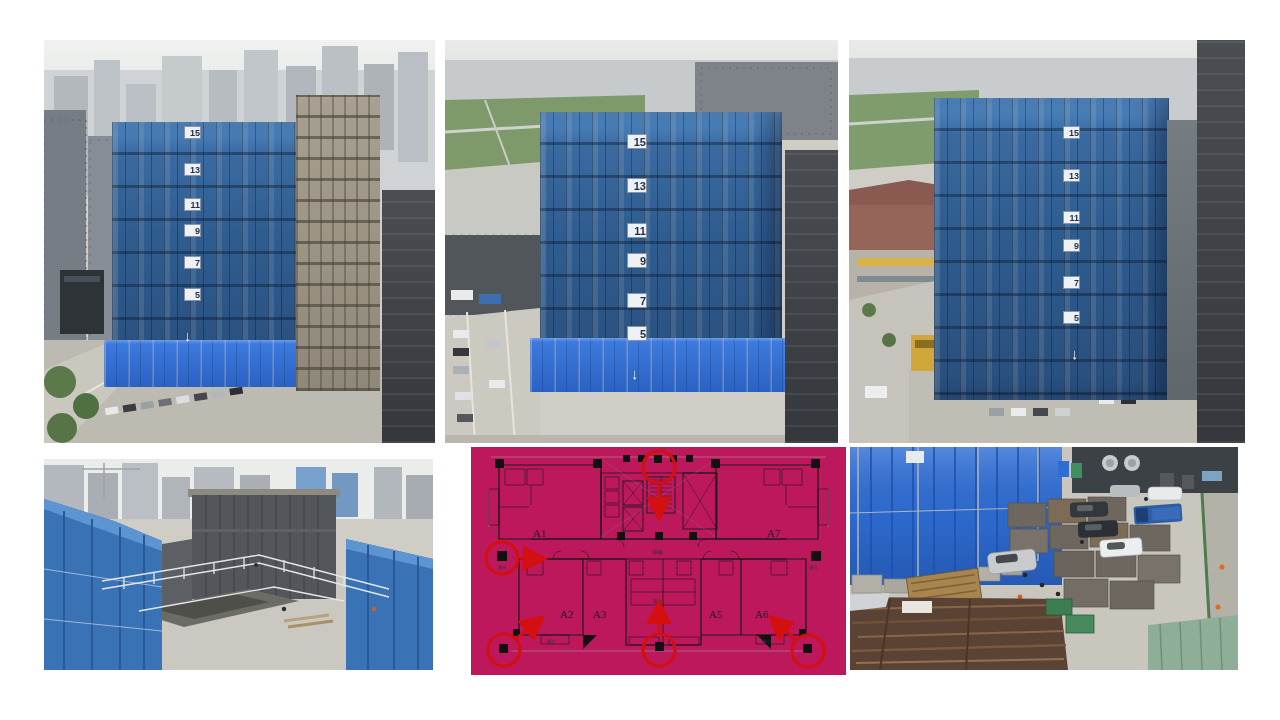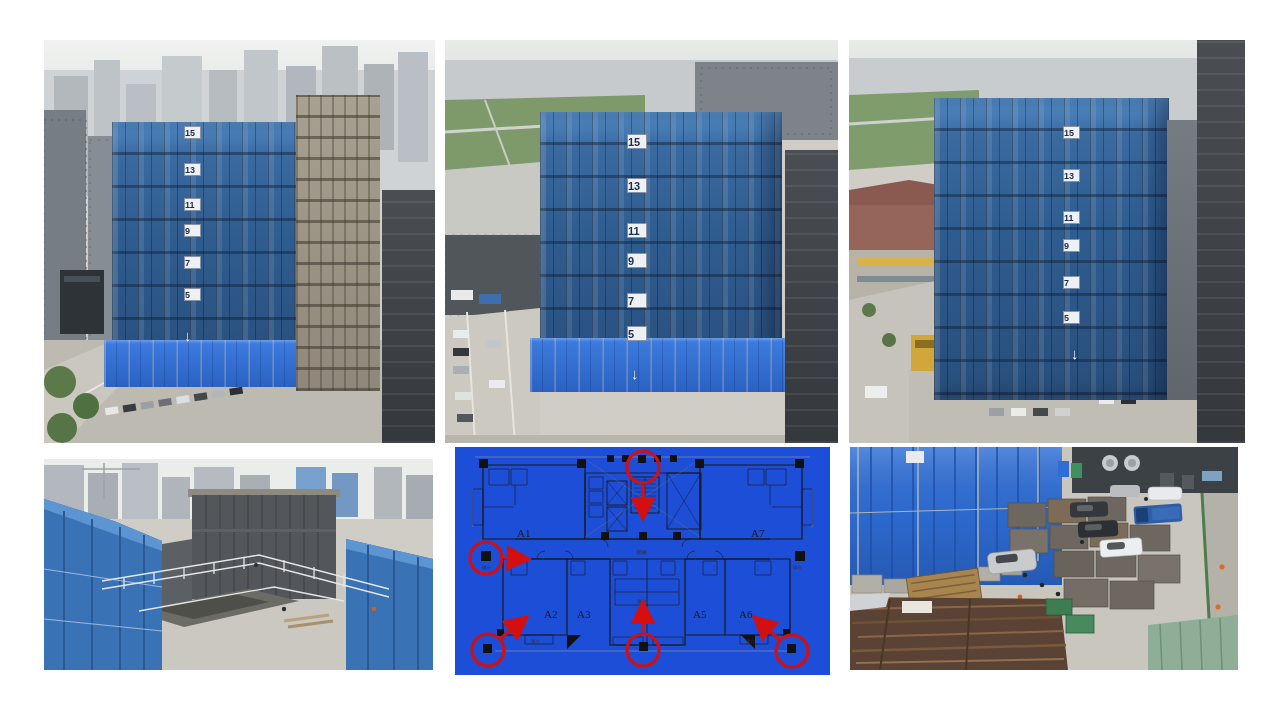--- a/index.html
+++ b/index.html
@@ -35,21 +35,21 @@
       repeating-linear-gradient(0deg, rgba(60,55,45,.55) 0 3px, rgba(60,55,45,0) 3px 21px),
       repeating-linear-gradient(90deg, rgba(60,55,45,.35) 0 2px, rgba(60,55,45,0) 2px 12px),
       linear-gradient(180deg,#a8a191,#8f887a);
   }
   .darkbldg{
     background:
       repeating-linear-gradient(0deg, rgba(255,255,255,.07) 0 2px, rgba(255,255,255,0) 2px 16px),
       linear-gradient(180deg,#4a4e52,#34383c);
   }
   
-  .fsign{position:absolute;width:17px;height:13px;line-height:13px;text-align:left;
+  .fsign{position:absolute;width:17px;height:13px;line-height:13px;text-align:right;
          background:#eef1f4;color:#1f2d49;font-weight:bold;font-size:9px;
          border:1px solid #8892a6;box-sizing:border-box;}
   .fsign.lg{width:20px;height:15px;line-height:15px;font-size:11px;}
   .harrow{position:absolute;color:#f4f7fa;font-weight:bold;font-size:15px;line-height:15px;
           text-shadow:0 0 2px rgba(0,20,80,.6);}
   .plansvg{position:absolute;left:0;top:0;}
   .serif{font-family:"Liberation Serif",serif;}
 </style>
 </head>
 <body>
@@ -275,21 +275,21 @@
       <g>
         <circle cx="240" cy="150" r="2.2" fill="#2b2e31"></circle>
           <circle cx="212" cy="106" r="2" fill="#2b2e31"></circle>
         <circle cx="330" cy="150" r="2.2" fill="#d06020"></circle>
         <line x1="240" y1="162" x2="285" y2="156" stroke="#b7a27e" stroke-width="3"></line>
         <line x1="244" y1="168" x2="289" y2="162" stroke="#a8906a" stroke-width="3"></line>
       </g>
     </svg>
   </div>
 
-  <div class="photo" style="left:455px;top:447px;width:375px;height:228px;background:#1d4ed8;">
+  <div class="photo" style="left:471px;top:447px;width:375px;height:228px;background:#be185d;">
     <svg class="plansvg" width="375" height="228" viewBox="0 0 375 228">
       <g fill="none" stroke="#1a1a1a" stroke-width="1.2">
         <path d="M28,18 H130 V92 H28 Z"></path>
         <path d="M245,18 H347 V92 H245 Z"></path>
         <path d="M48,112 V188 H112 M112,112 V188 M48,112 H155"></path>
         <path d="M155,112 V198 H230 V112"></path>
         <path d="M230,112 H335 V188 H230 M270,112 V188"></path>
         <path d="M192,112 V198" stroke-width="0.8"></path>
         <path d="M130,26 H245 V92 H130 Z" stroke-width="0.8"></path>
       </g>

